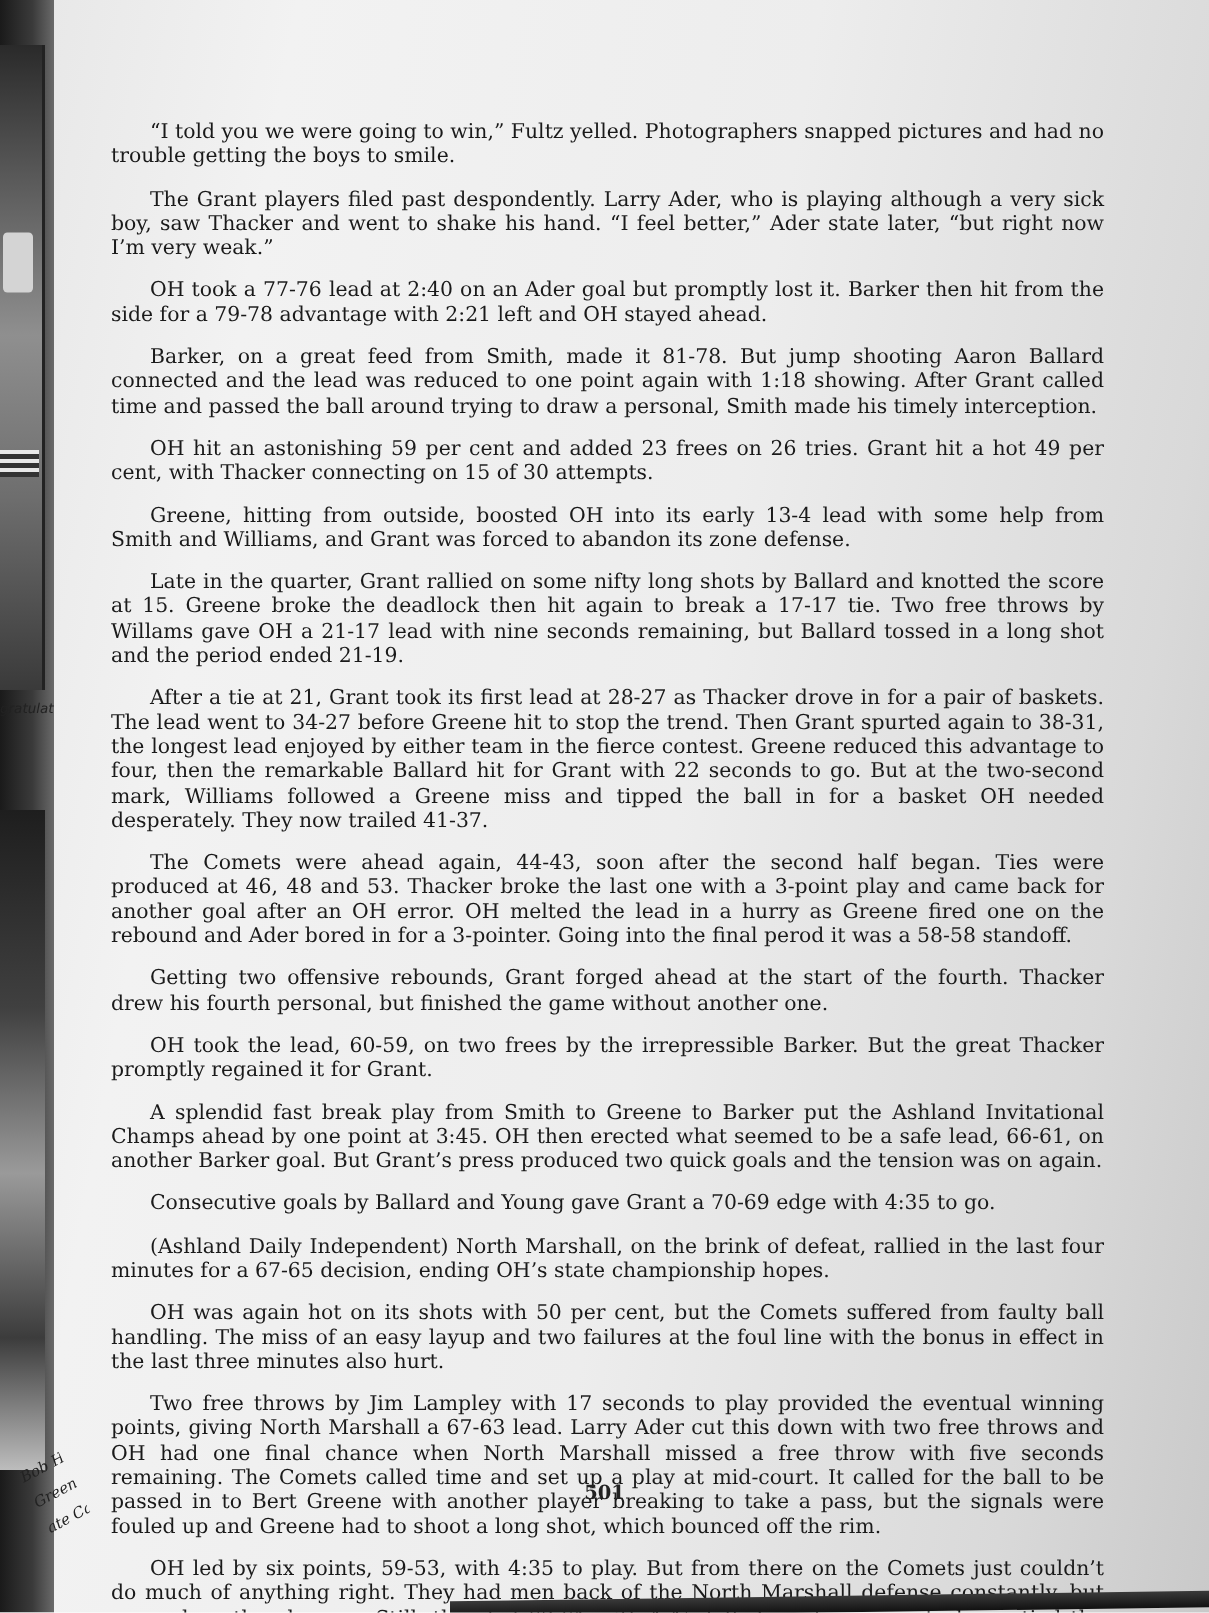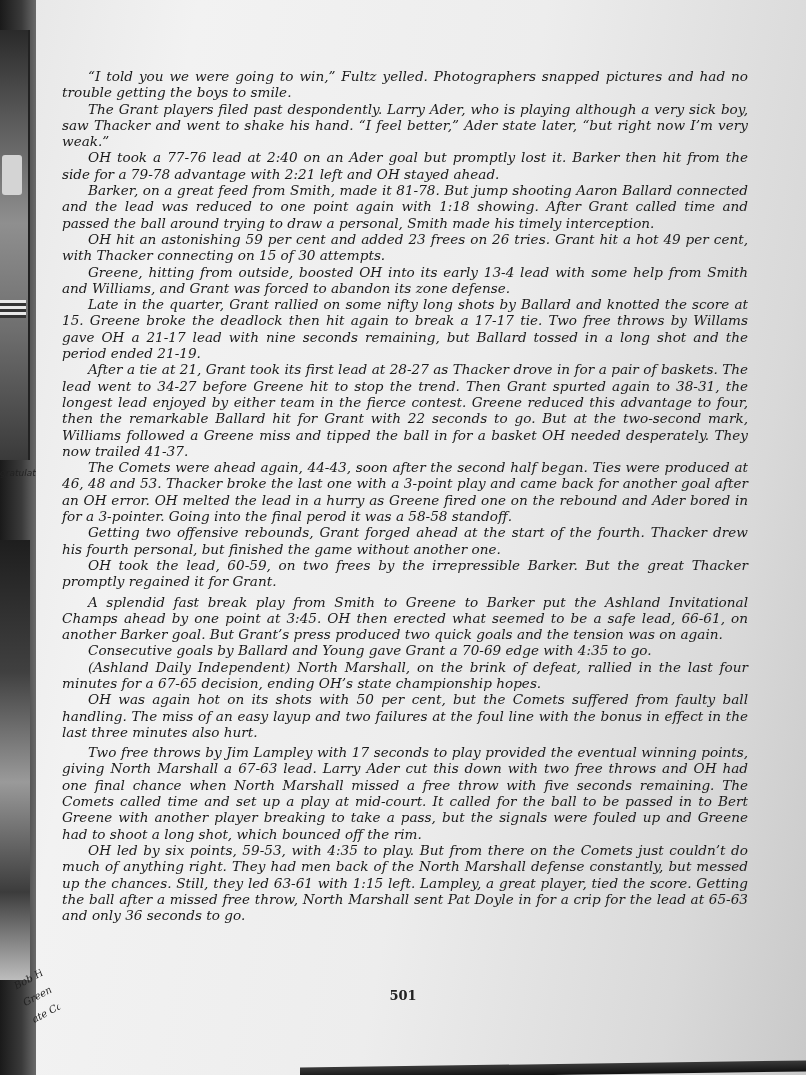--- a/index.html
+++ b/index.html
@@ -38,21 +38,21 @@
     .photo-caption-bottom {
       position: absolute; left: 0; top: 980px; width: 40px; height: 95px;
       font-size: 10px; font-style: italic; color: #222; overflow: hidden;
       transform: rotate(-28deg); transform-origin: 0 0;
     }
     .photo-caption-bottom div { white-space: nowrap; line-height: 13px; margin-left: 10px; margin-top: 6px; }
     .page {
       position: absolute; left: 62px; top: 68px; width: 686px;
       font-size: 13.6px; line-height: 16.3px; text-align: justify;
     }
-    .page p { margin: 0; text-indent: 26px; font-style: italic; }
+    .page p { margin: 12px; text-indent: 26px; }
     .page p.gap { margin-top: 4px; }
     .page p.bullet { text-indent: 0; }
     .page-number {
       position: absolute; left: 0; width: 806px; top: 988px; text-align: center;
       font-weight: bold; font-size: 13px; color: #222;
     }
     .bottom-edge {
       position: absolute; left: 300px; top: 1064px; width: 506px; height: 11px;
       background: linear-gradient(180deg, #3a3a3a, #111);
       transform: skewY(-0.8deg);

